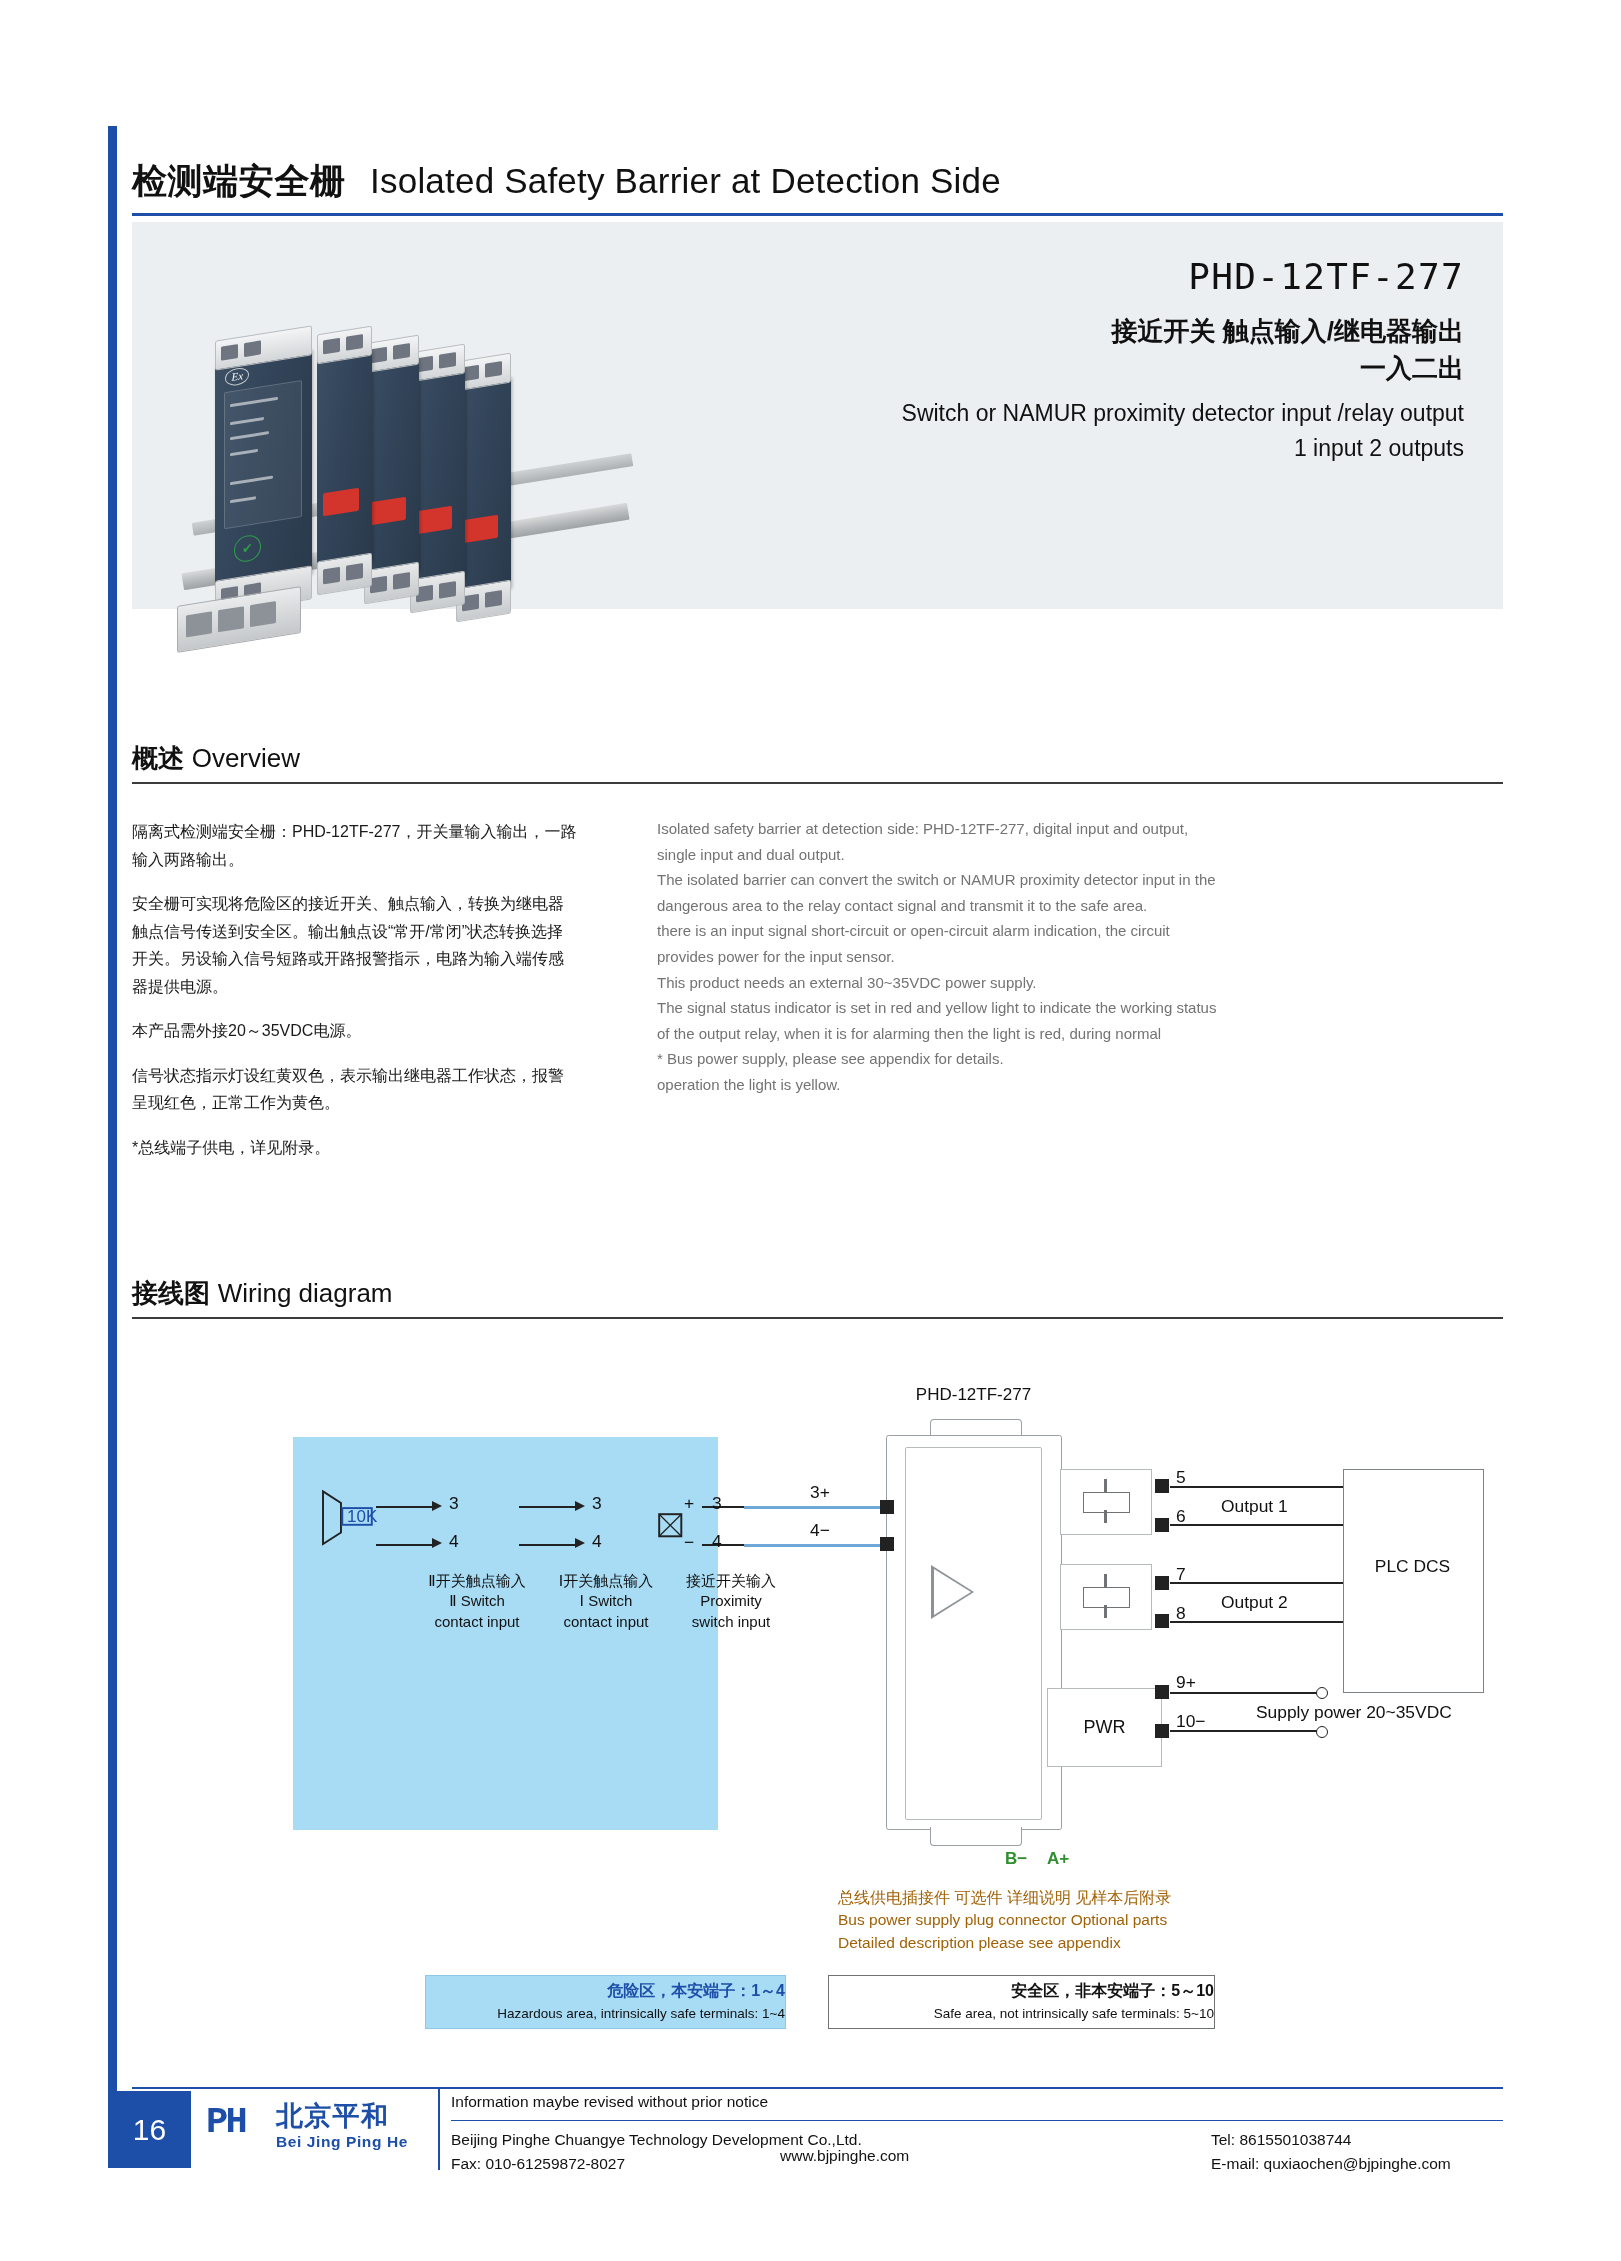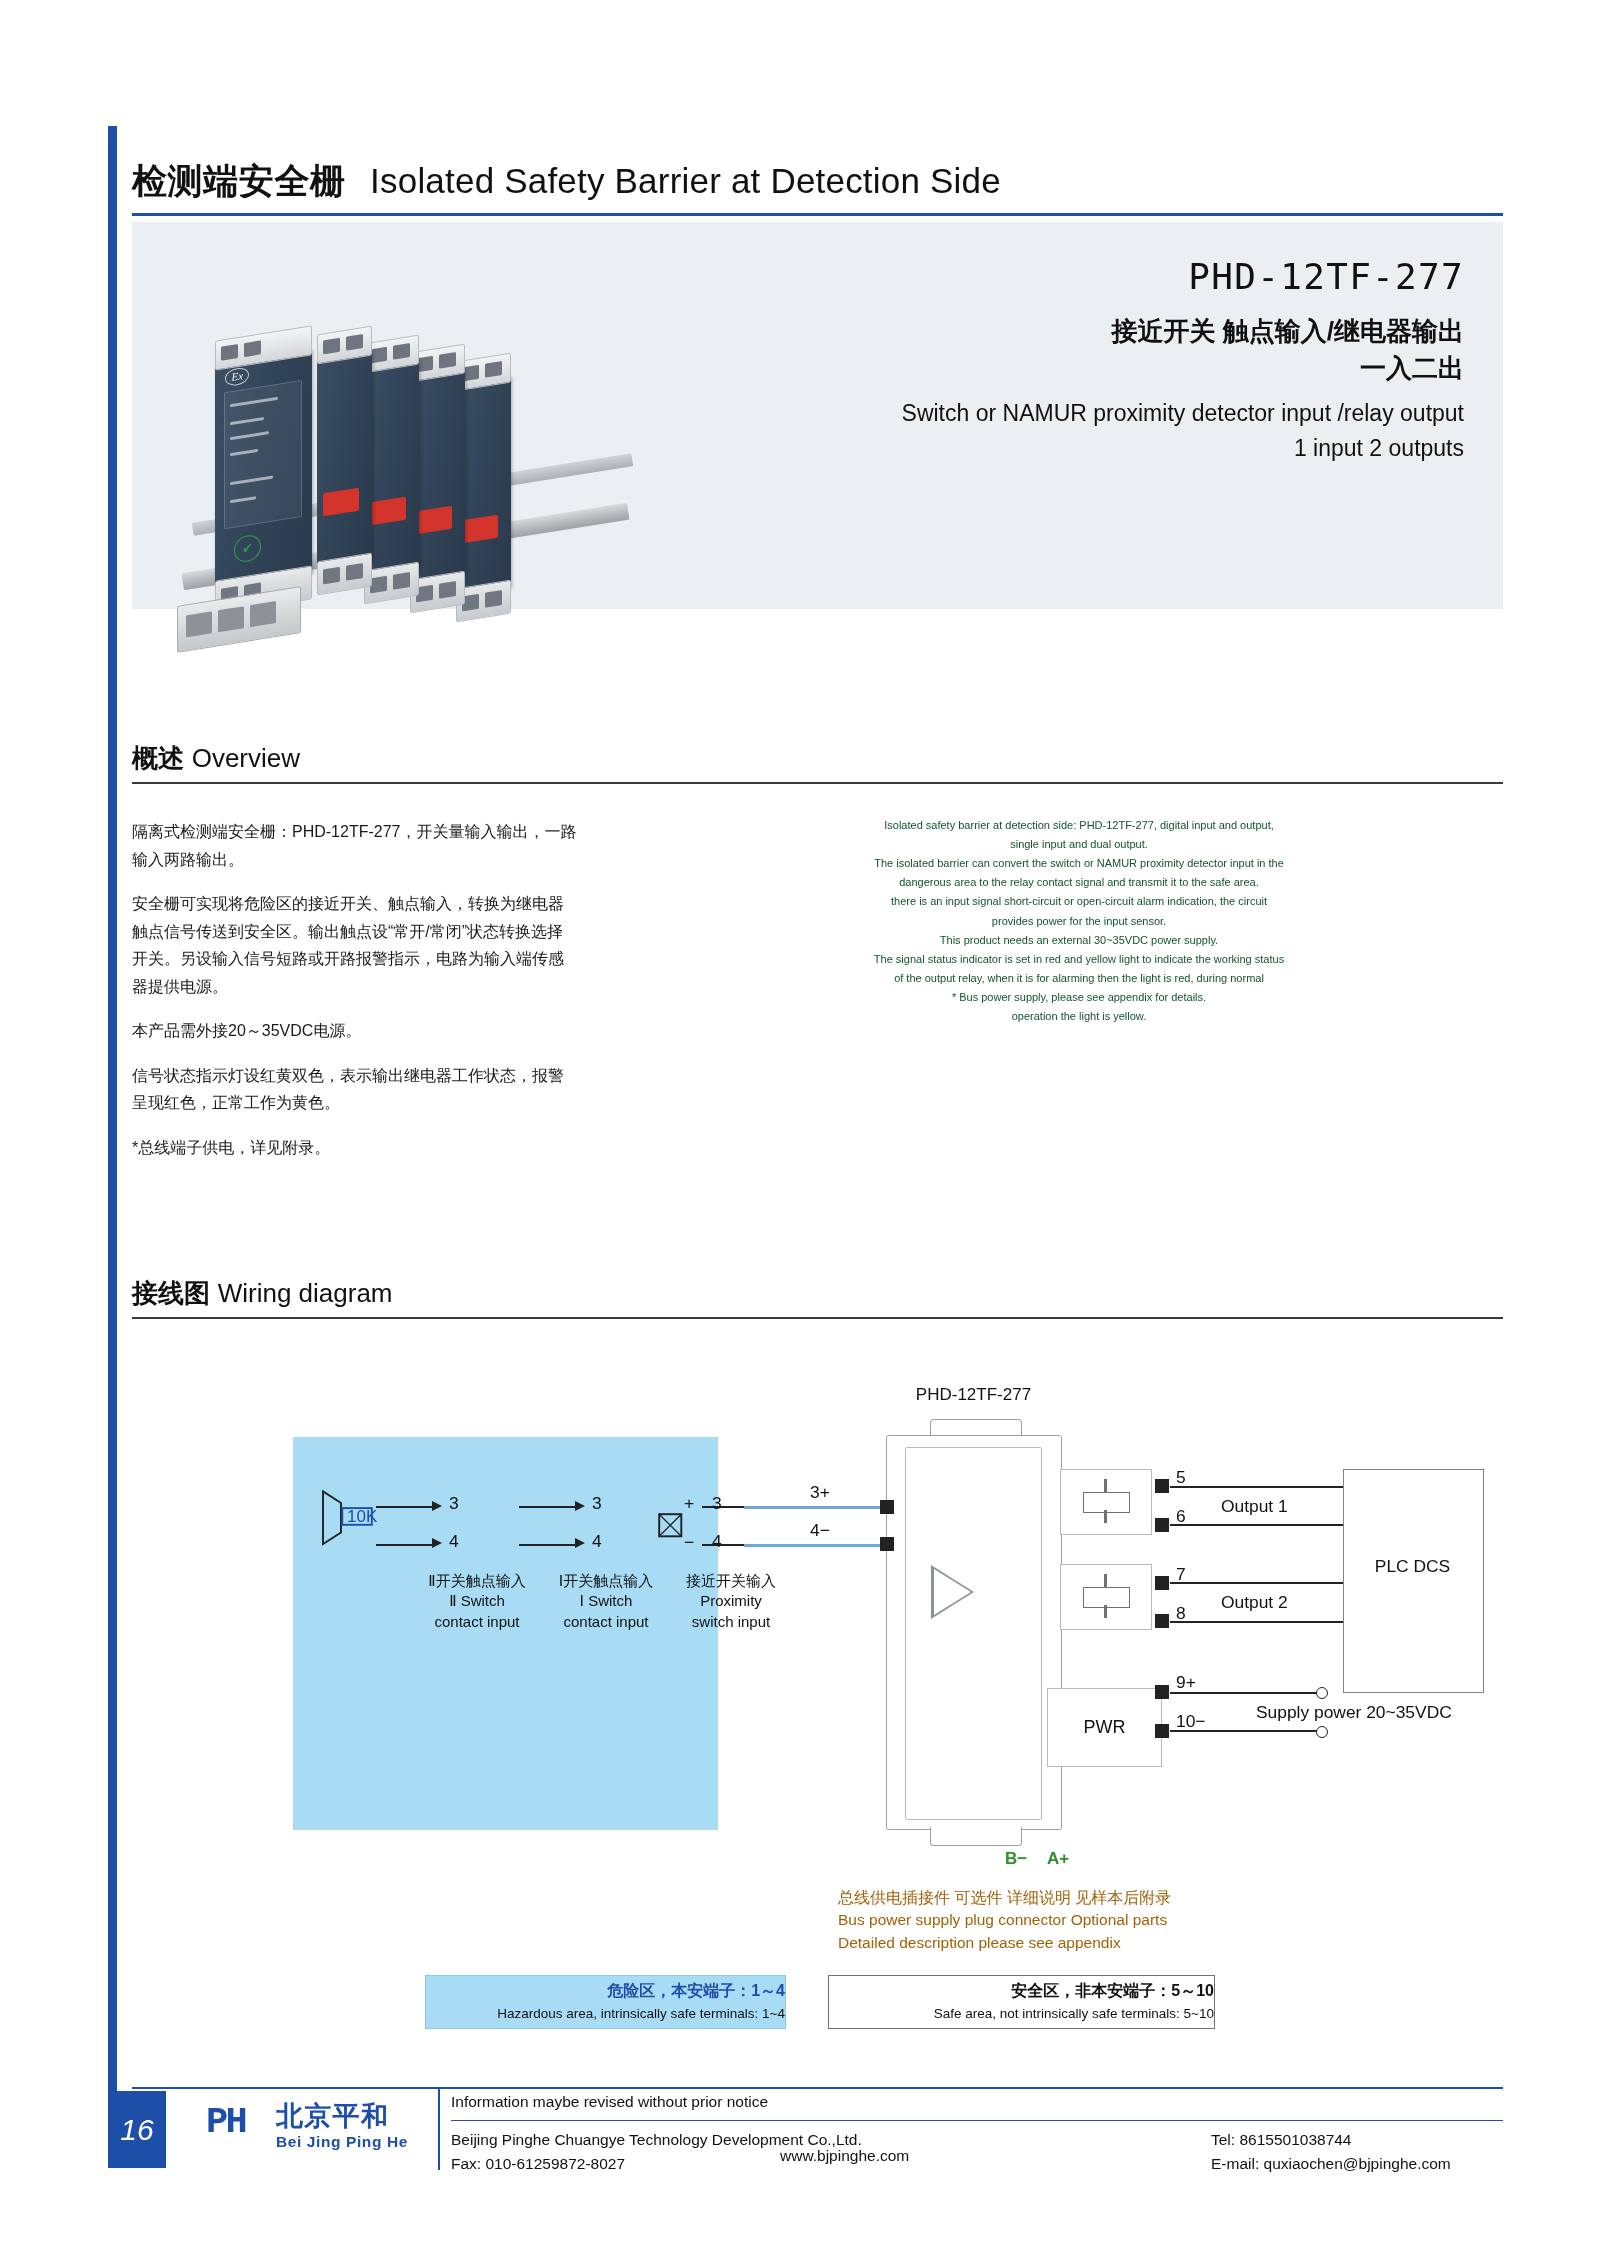--- a/index.html
+++ b/index.html
@@ -272,24 +272,23 @@
     font-size: 16px;
     line-height: 1.72;
     color: #1a1a1a;
   }
   .ov-left p { margin: 0 0 17px 0; }
   .ov-right {
     position: absolute;
     left: 657px;
     top: 817px;
     width: 844px;
-    font-size: 11px;
+    font-size: 15px;
     line-height: 1.62;
-    color: #14532d;
-    text-align: center;
+    color: #737373;
   }
   .ov-right p { margin: 0 0 1.3px 0; }
 
   
   .wiring {
     position: absolute;
     left: 132px;
     top: 1327px;
     width: 1371px;
     height: 690px;
@@ -522,29 +521,28 @@
     left: 132px;
     top: 2087px;
     width: 1371px;
     height: 1.9px;
     background: #1d4ea8;
   }
   .page-num {
     position: absolute;
     left: 108px;
     top: 2091px;
-    width: 58px;
+    width: 83px;
     height: 77px;
     background: #1d4ea8;
     color: #fff;
     font-size: 30px;
     display: flex;
     align-items: center;
     justify-content: center;
-    font-style: italic;
   }
   .logo {
     position: absolute;
     left: 206px;
     top: 2098px;
     width: 226px;
     height: 61px;
   }
   .logo-mark {
     position: absolute;

